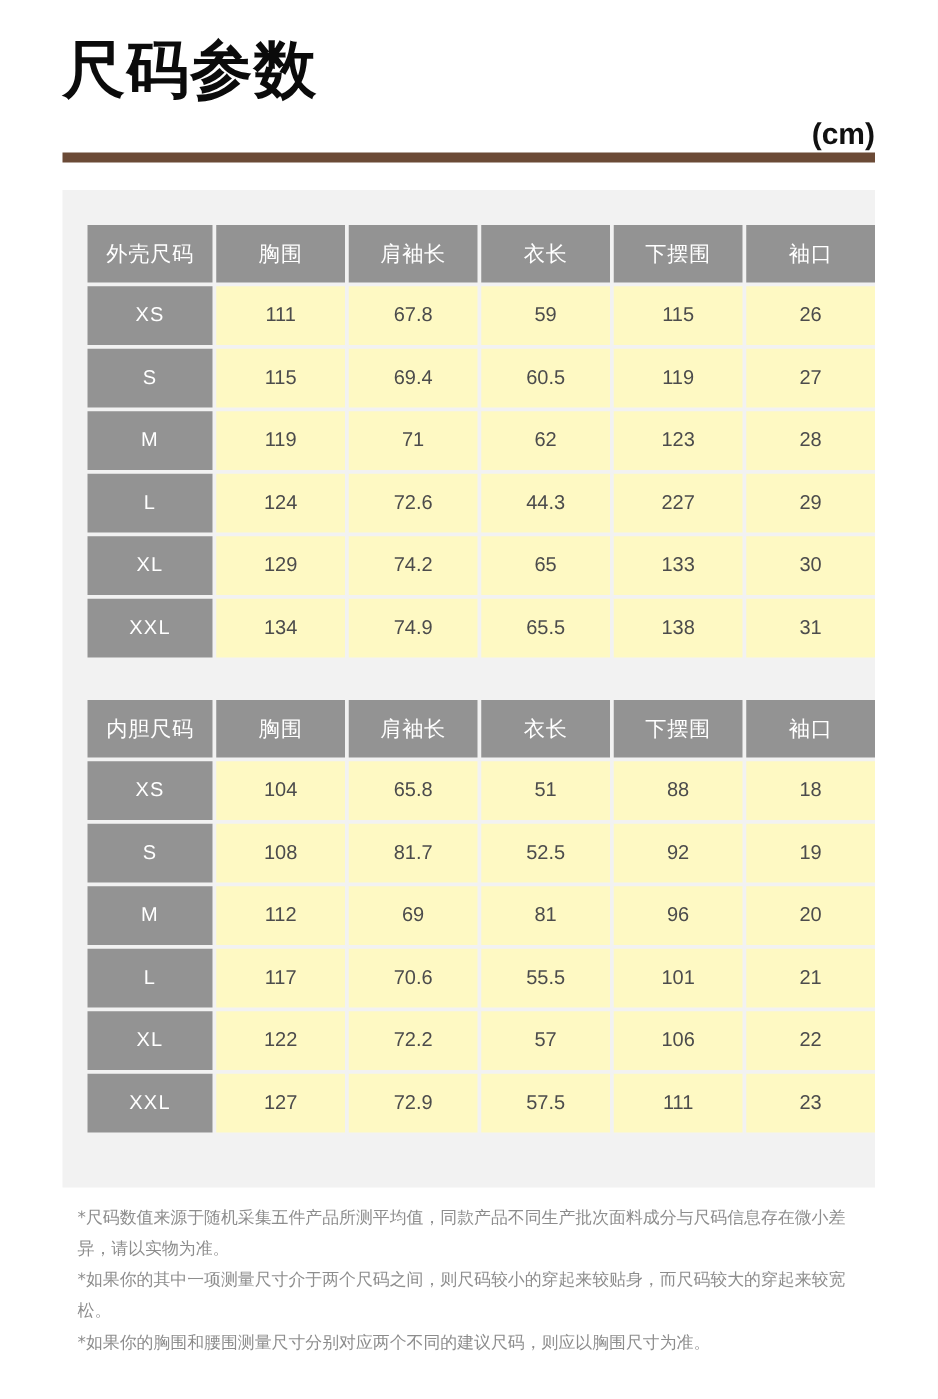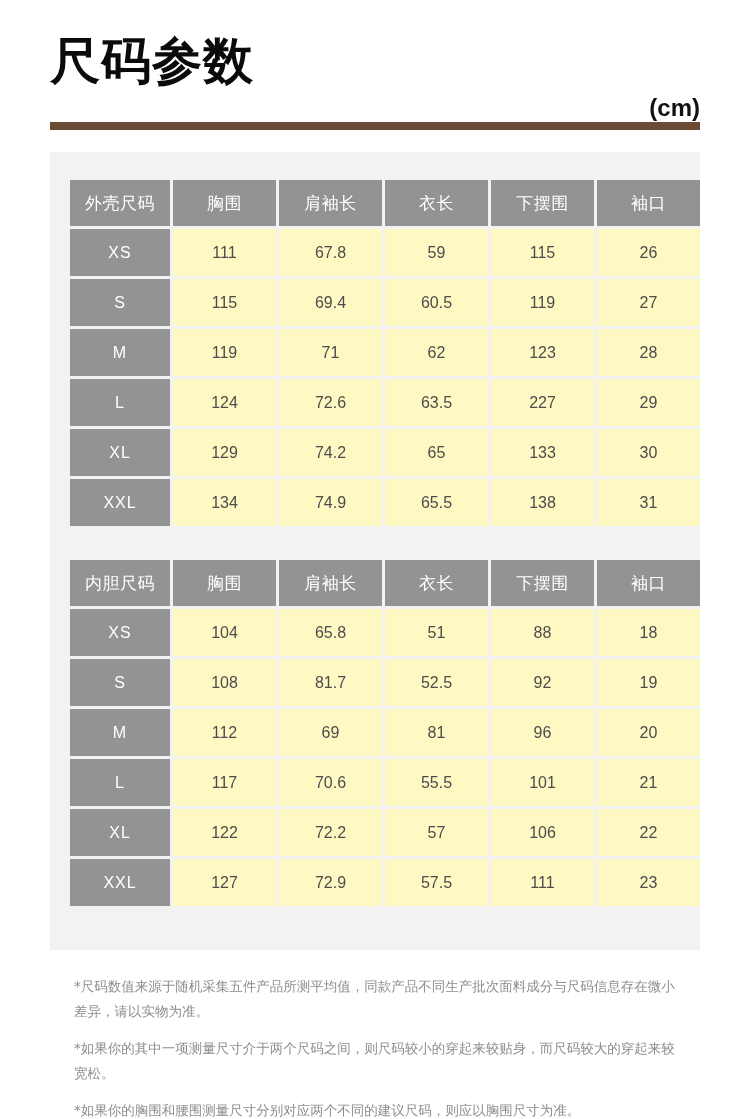--- a/index.html
+++ b/index.html
@@ -33,21 +33,21 @@
   }
   .title {
     position: absolute;
     left: 50px;
     top: 32px;
     font-size: 50px;
     line-height: 58px;
     font-weight: 700;
     letter-spacing: 1px;
     color: #0b0b0b;
-    font-family: Liberation Sans, sans-serif;
+    font-family: Liberation Mono, monospace;
   }
   .unit {
     position: absolute;
     right: 50px;
     top: 62px;
     font-size: 24px;
     line-height: 30px;
     font-weight: 700;
     color: #111111;
     font-family: "Liberation Sans", "DejaVu Sans", sans-serif;
@@ -123,21 +123,21 @@
   .notes {
     position: absolute;
     left: 62px;
     top: 962px;
     width: 630px;
     color: #8d8d8d;
     font-size: 13.5px;
     line-height: 25px;
     font-family: "DejaVu Sans", "Liberation Sans", sans-serif;
   }
-  .note { margin: 12px; }
+  .note { margin: 0; }
 </style>
 </head>
 <body>
 
 <div class="page">
 
   <div class="header">
     <div class="title">尺码参数</div>
     <div class="unit">(cm)</div>
     <div class="rule"></div>
@@ -186,21 +186,21 @@
               <td class="vcell">119</td>
               <td class="vcell">71</td>
               <td class="vcell">62</td>
               <td class="vcell">123</td>
               <td class="vcell">28</td>
             </tr>
             <tr>
               <td class="scell">L</td>
               <td class="vcell">124</td>
               <td class="vcell">72.6</td>
-              <td class="vcell">63.5</td>
+              <td class="vcell">44.3</td>
               <td class="vcell">227</td>
               <td class="vcell">29</td>
             </tr>
             <tr>
               <td class="scell">XL</td>
               <td class="vcell">129</td>
               <td class="vcell">74.2</td>
               <td class="vcell">65</td>
               <td class="vcell">133</td>
               <td class="vcell">30</td>

